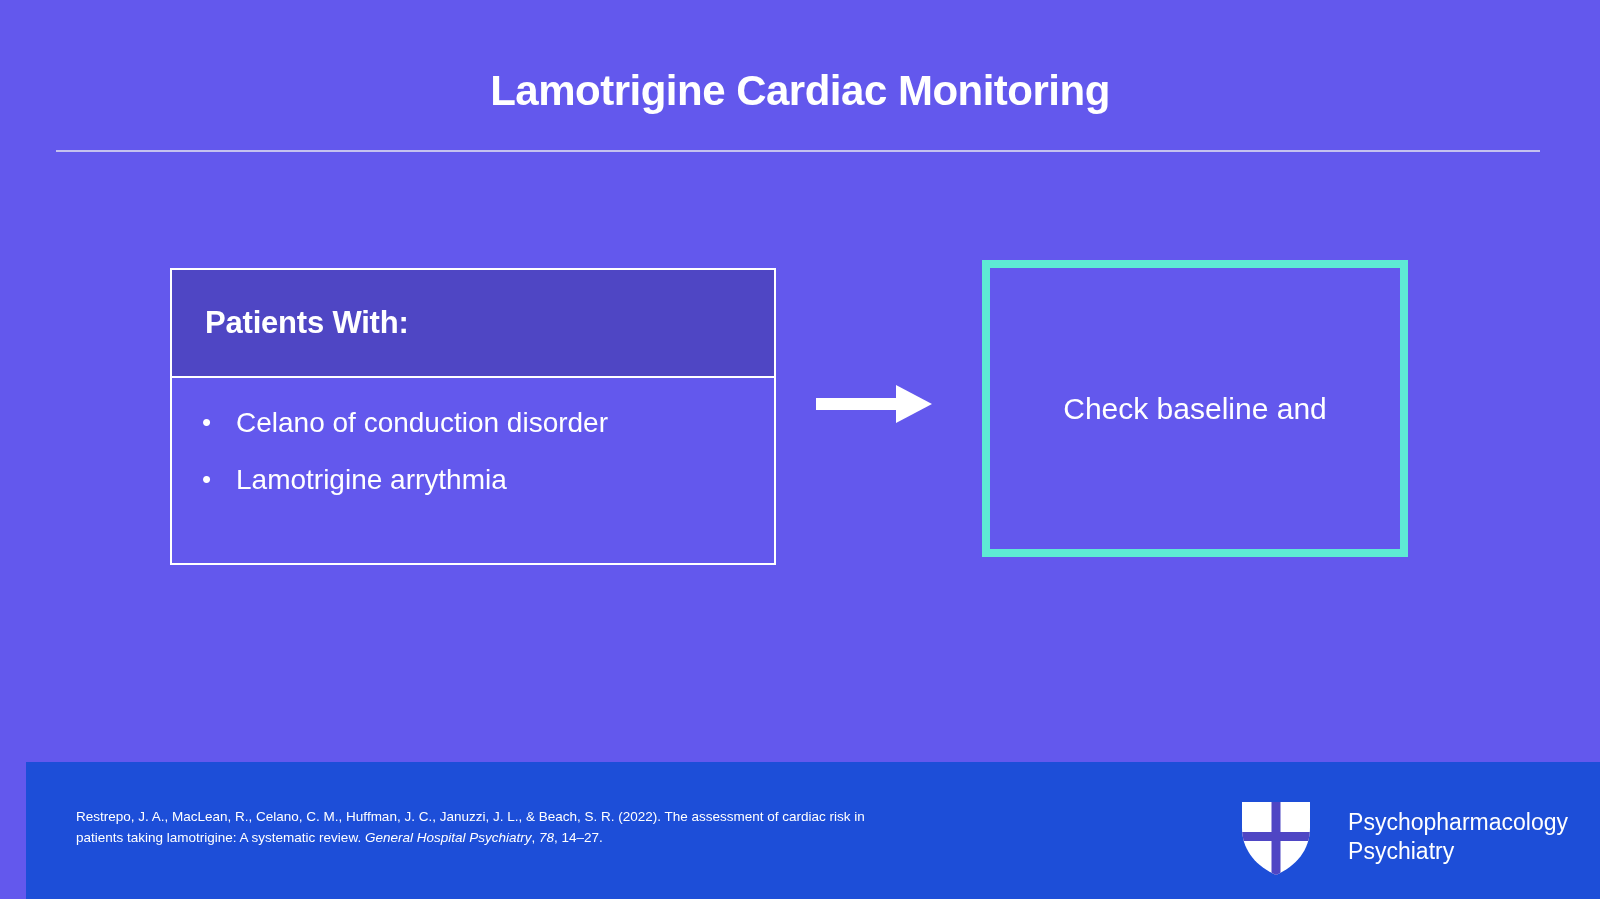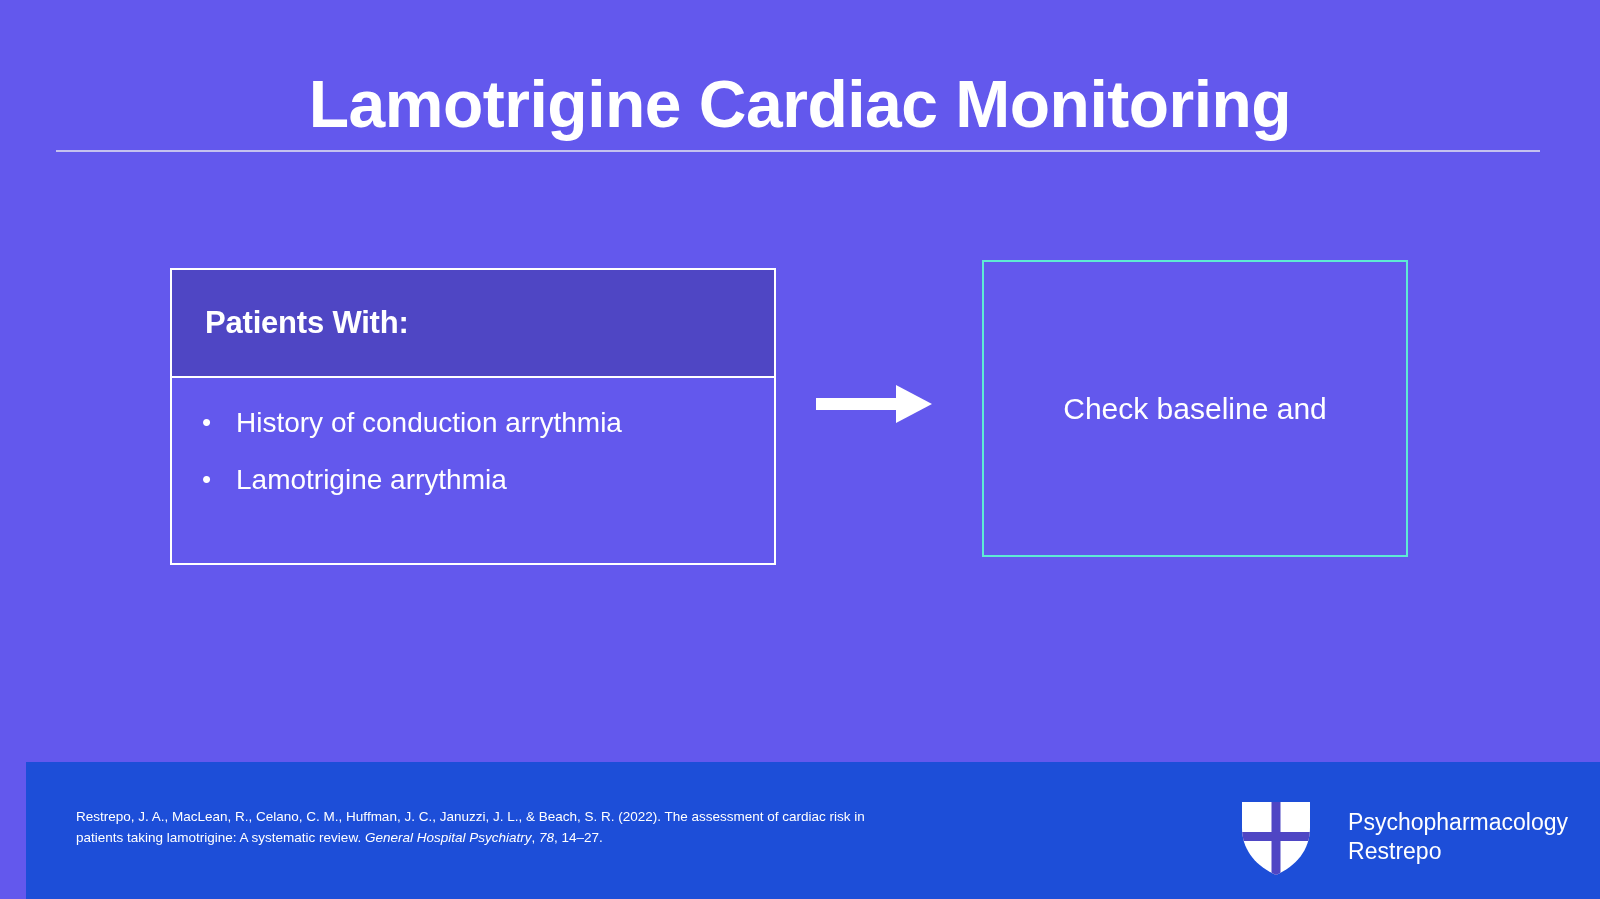--- a/index.html
+++ b/index.html
@@ -19,21 +19,21 @@
   }
 
   
   #title {
     position: absolute;
     left: 0;
     top: 68px;
     width: 1600px;
     text-align: center;
     color: #ffffff;
-    font-size: 66px;
+    font-size: 42px;
     font-weight: 700;
     letter-spacing: -0.5px;
     line-height: 1.1;
     white-space: nowrap;
   }
   #title-rule {
     position: absolute;
     left: 56px;
     top: 150px;
     width: 1484px;
@@ -109,21 +109,21 @@
   }
 
   
   #right-card {
     position: absolute;
     left: 982px;
     top: 260px;
     width: 426px;
     height: 297px;
     box-sizing: border-box;
-    border: 2px solid #5eead4;
+    border: 8px solid #5eead4;
     display: flex;
     align-items: center;
     justify-content: center;
   }
   #right-card-text {
     color: #ffffff;
     font-size: 30px;
     line-height: 1.32;
     text-align: center;
     padding: 0 18px;
@@ -182,21 +182,21 @@
   <div id="left-card">
 
     <div id="left-card-header">
       <span id="left-card-header-text">Patients With:</span>
     </div>
 
     <div id="left-card-body">
 
       <div class="bullet-row">
         <span class="bullet-dot">•</span>
-        <span class="bullet-text">History of conduction arrythmia</span>
+        <span class="bullet-text">Celano of conduction disorder</span>
       </div>
 
       <div class="bullet-row">
         <span class="bullet-dot">•</span>
         <span class="bullet-text">Lamotrigine arrythmia</span>
       </div>
 
     </div>
   </div>
 
@@ -227,19 +227,19 @@
           </defs>
           <g clip-path="url(#shieldClip)">
             <rect x="0" y="0" width="72" height="78" fill="#ffffff"></rect>
             <rect x="31.5" y="-4" width="9" height="86" fill="#4F46C4"></rect>
             <rect x="-4" y="34" width="80" height="9" fill="#4F46C4"></rect>
           </g>
         </svg>
       </div>
       <div id="brand-name">
         <span>Psychopharmacology</span><br>
-        <span>Restrepo</span>
+        <span>Psychiatry</span>
       </div>
     </div>
 
   </div>
 
 </div>
 
 </body></html>

